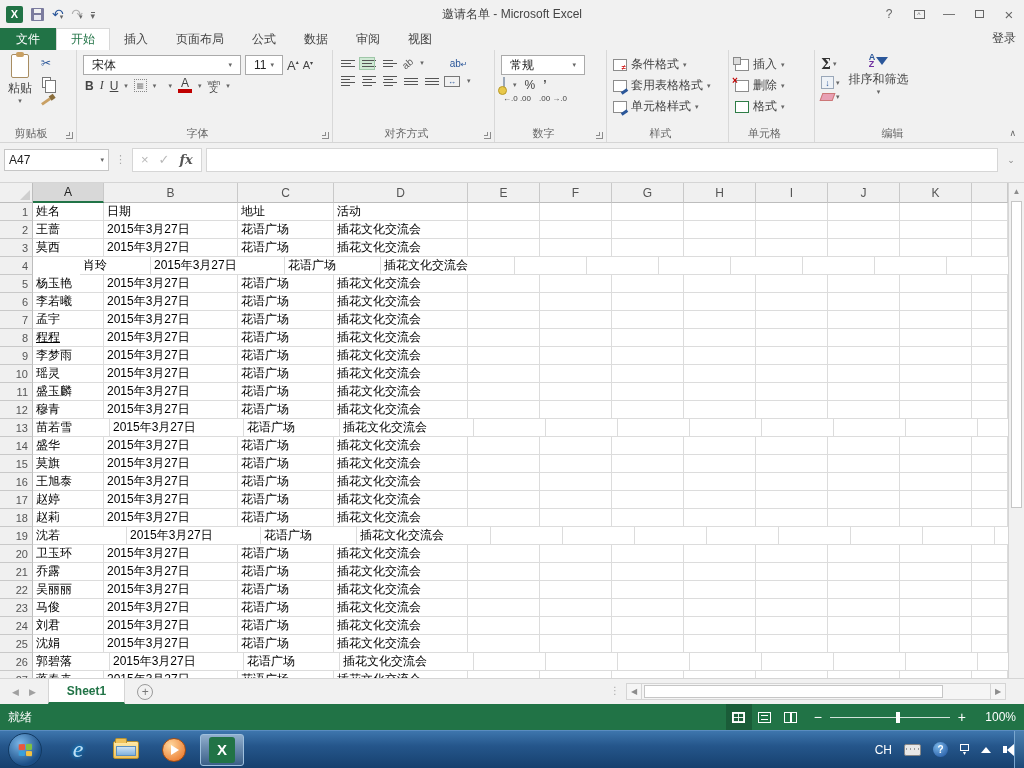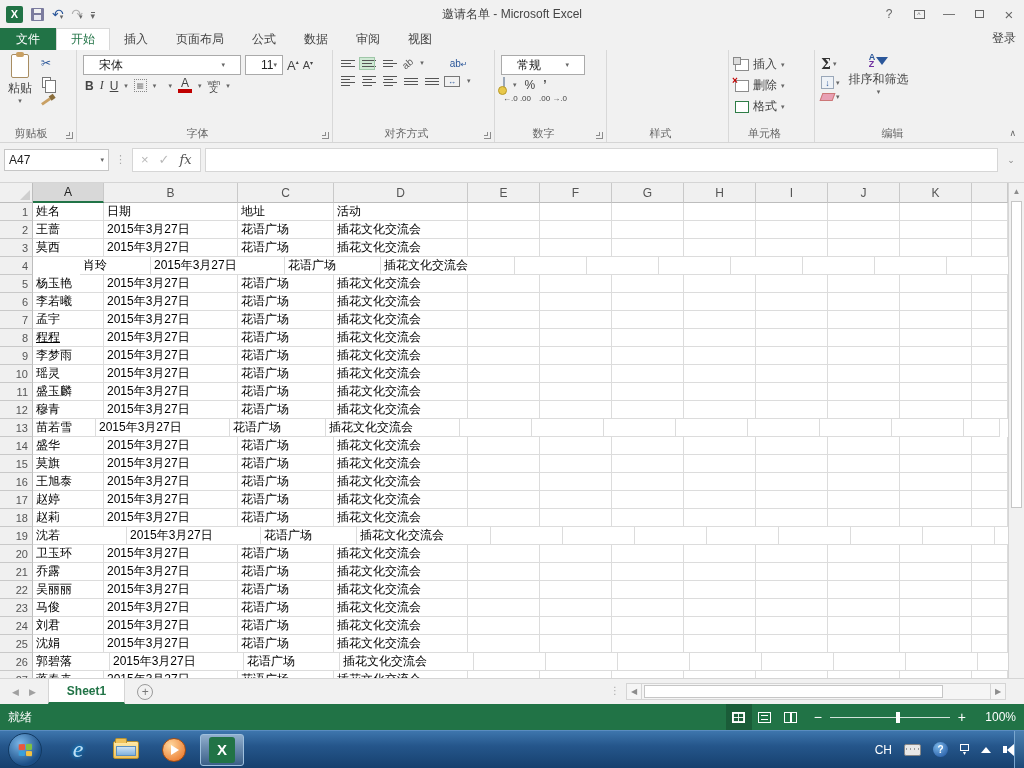--- a/index.html
+++ b/index.html
@@ -46,21 +46,21 @@
   .clipboard-ic:before { content:""; position:absolute; top:-3px; left:4px; width:8px; height:5px; background:#c9a063; border-radius:2px; }
   .smallcol { display:flex; flex-direction:column; gap:3px; padding-top:3px; }
   .sbtn { width:20px; height:16px; display:flex; align-items:center; justify-content:center; font-size:12px; color:#555; }
   .scissors { color:#2b579a; }
   .copy-ic { width:9px; height:11px; border:1px solid #777; background:#fff; position:relative; }
   .copy-ic:before { content:""; position:absolute; top:2px; left:2px; width:9px; height:11px; border:1px solid #777; background:#fff; }
   .brush-ic { width:10px; height:3px; background:#c9a063; transform:rotate(-35deg); position:relative; }
   .brush-ic:before { content:""; position:absolute; right:-5px; top:-1px; width:5px; height:5px; background:#8a6d3b; }
 
   .font-grid { display:flex; flex-direction:column; gap:3px; padding:3px 2px; }
-  .selbox { background:#fff; border:1px solid #aaa; height:20px; display:flex; align-items:center; padding:0 15px; justify-content:space-between; color:#222; }
+  .selbox { background:#fff; border:1px solid #aaa; height:20px; display:flex; align-items:center; padding:0 8px; justify-content:space-between; color:#222; }
   .fname { width:158px; }
   .fsize { width:38px; }
   .fontrow1 { display:flex; gap:4px; align-items:center; }
   .fontrow2 { display:flex; gap:6px; align-items:center; padding-left:2px; }
   .grow-a { font-size:13px; color:#444; } .shrink-a { font-size:11px; color:#444; }
   .tickmk { font-size:6px; color:#444; vertical-align:top; }
   .bstyle { font-weight:bold; } .istyle { font-style:italic; font-family:"Liberation Serif",serif; } .ustyle { text-decoration:underline; }
   .border-ic { width:13px; height:13px; border:1px dotted #888; display:grid; place-items:center; font-size:8px; color:#888; }
   .bucket { width:13px; height:9px; background:#8aa3c6; clip-path:polygon(20% 0,80% 0,100% 70%,50% 100%,0 70%); }
   .colorbar { width:14px; height:4px; margin-top:1px; }
@@ -112,21 +112,21 @@
   .binoc i { width:6px; height:12px; background:#555; border-radius:2px; display:block; position:relative; }
   .binoc i:before { content:""; position:absolute; top:-2px; left:0; width:6px; height:3px; background:#555; border-radius:2px 2px 0 0; }
   .ribbon-collapse { position:absolute; right:8px; bottom:4px; color:#666; font-size:9px; }
 
   
   .fbar { height:40px; background:#f1f1f1; display:flex; align-items:center; padding:0 4px 6px 4px; gap:4px; flex:none; border-bottom:1px solid #d5d5d5; }
   .namebox { width:105px; height:22px; background:#fff; border:1px solid #c6c6c6; display:flex; align-items:center; justify-content:space-between; padding:0 4px; color:#222; }
   .vdots { color:#aaa; font-size:11px; letter-spacing:0; padding:0 2px; }
   .fbtns { display:flex; align-items:center; gap:10px; background:#fff; border:1px solid #d6d6d6; height:24px; padding:0 8px; }
   .fx-x, .fx-chk { color:#b8b8b8; font-size:13px; }
-  .fx-fx { font-style:italic; font-family:"DejaVu Serif",serif; font-weight:normal; color:#555; font-size:13px; }
+  .fx-fx { font-style:italic; font-family:"DejaVu Serif",serif; font-weight:bold; color:#555; font-size:13px; }
   .finput { flex:1; height:24px; background:#fff; border:1px solid #d6d6d6; display:flex; align-items:center; padding:0 4px; color:#222; }
   .fexpand { width:18px; text-align:center; color:#888; font-size:9px; }
 
   
   .gridwrap { flex:1; position:relative; overflow:hidden; background:#fff; }
   .gridscroll { position:absolute; left:0; top:0; right:16px; bottom:0; overflow:hidden; }
   .hdr-row { display:flex; height:20px; }
   .corner { width:33px; flex:none; background:#f0f0f0; border-right:1px solid #bdbdbd; border-bottom:1px solid #bdbdbd; position:relative; }
   .corner:before { content:""; position:absolute; right:2px; bottom:2px; border-left:10px solid transparent; border-bottom:10px solid #cfcfcf; }
   .colhdr { flex:none; background:#f0f0f0; border-right:1px solid #c9c9c9; border-bottom:1px solid #bdbdbd; color:#555; display:flex; align-items:center; justify-content:center; font-size:12px; }
@@ -373,20 +373,37 @@
         <div class="numrow">
           <span class="decimals">←.0 .00</span>
           <span class="decimals">.00 →.0</span>
         </div>
       </div>
       <div class="glabel">数字</div>
       <div class="launcher"></div>
     </div>
 
     <div class="rgroup" style="width:122px;">
+      <div class="stack-group">
+        <div class="stackbtn">
+            <span class="mini-grid cf"></span>
+            <span>条件格式</span>
+            <span class="dd">▾</span>
+          </div>
+        <div class="stackbtn">
+            <span class="mini-grid pen"></span>
+            <span>套用表格格式</span>
+            <span class="dd">▾</span>
+          </div>
+        <div class="stackbtn">
+            <span class="mini-grid pen"></span>
+            <span>单元格样式</span>
+            <span class="dd">▾</span>
+          </div>
+      </div>
       <div class="glabel">样式</div>
     </div>
 
     <div class="rgroup" style="width:86px;">
       <div class="stack-group">
         <div class="stackbtn">
             <span class="mini-grid ins"></span>
             <span>插入</span>
             <span class="dd">▾</span>
           </div>
@@ -643,21 +660,21 @@
           <div class="cell" style="width: 72px;"></div>
           <div class="cell" style="width: 72px;"></div>
           <div class="cell" style="width: 72px;"></div>
           <div class="cell" style="width: 72px;"></div>
           <div class="cell" style="width: 72px;"></div>
           <div class="cell" style="width: 72px;"></div>
           <div class="cell" style="width: 36px;"></div>
         </div>
         <div class="grow">
           <div class="rowhdr">13</div>
-          <div class="cell" style="width: 63px;">苗若雪</div>
+          <div class="cell" style="width: 77px;">苗若雪</div>
           <div class="cell" style="width: 134px;">2015年3月27日</div>
           <div class="cell" style="width: 96px;">花语广场</div>
           <div class="cell" style="width: 134px;">插花文化交流会</div>
           <div class="cell" style="width: 72px;"></div>
           <div class="cell" style="width: 72px;"></div>
           <div class="cell" style="width: 72px;"></div>
           <div class="cell" style="width: 72px;"></div>
           <div class="cell" style="width: 72px;"></div>
           <div class="cell" style="width: 72px;"></div>
           <div class="cell" style="width: 72px;"></div>

